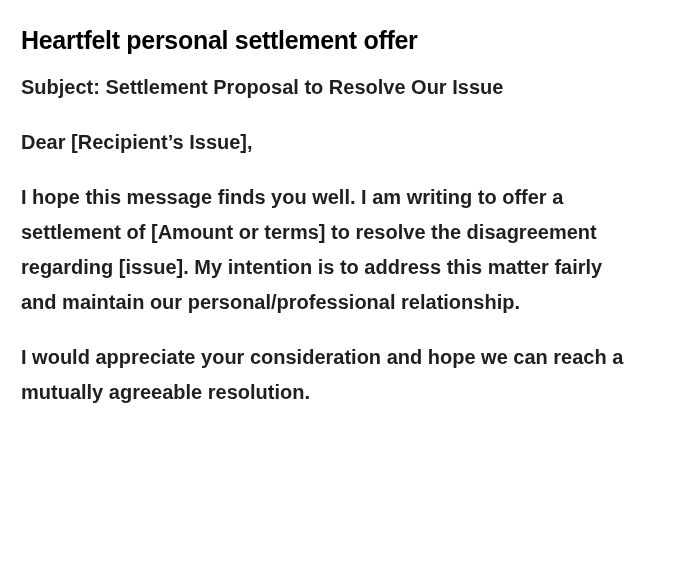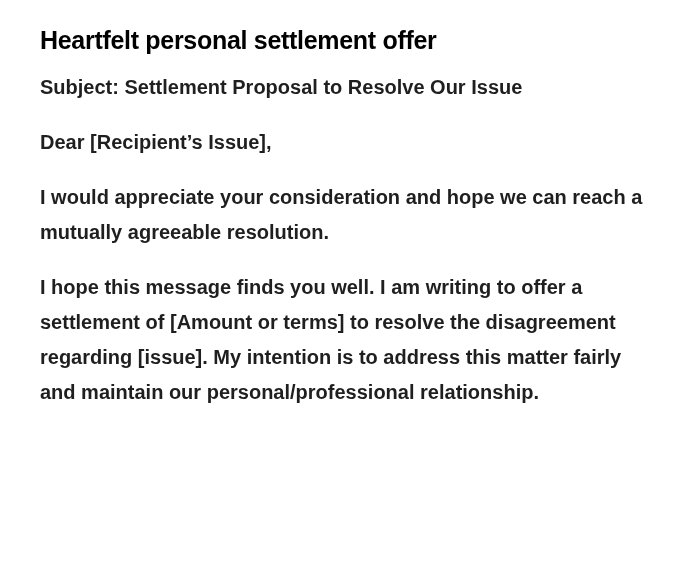--- a/index.html
+++ b/index.html
@@ -10,21 +10,21 @@
   .page {
     position: relative;
     width: 700px;
     height: 566px;
     background: #ffffff;
     overflow: hidden;
     font-family: "Liberation Sans", "DejaVu Sans", sans-serif;
     color: #1f1f1f;
   }
   .doc {
-    padding: 24px 40px 0 40px;
+    padding: 24px 40px 0 21px;
   }
   .doc-title {
     margin: 0 0 14px 0;
     font-size: 25px;
     line-height: 32px;
     font-weight: bold;
     color: #000000;
     letter-spacing: -0.3px;
     white-space: nowrap;
   }
@@ -45,27 +45,27 @@
 <div class="page">
   <div class="doc">
 
     <h1 class="doc-title">Heartfelt personal settlement offer</h1>
 
     <div class="para">Subject: Settlement Proposal to Resolve Our Issue</div>
 
     <div class="para">Dear [Recipient’s Issue],</div>
 
     <div class="para">
-      <div class="line">I would appreciate your consideration and hope we can reach a</div>
-      <div class="line">mutually agreeable resolution.</div>
-    </div>
-
-    <div class="para">
       <div class="line">I hope this message finds you well. I am writing to offer a</div>
       <div class="line">settlement of [Amount or terms] to resolve the disagreement</div>
       <div class="line">regarding [issue]. My intention is to address this matter fairly</div>
       <div class="line">and maintain our personal/professional relationship.</div>
+    </div>
+
+    <div class="para">
+      <div class="line">I would appreciate your consideration and hope we can reach a</div>
+      <div class="line">mutually agreeable resolution.</div>
     </div>
 
 
 
   </div>
 </div>
 
 </body></html>

